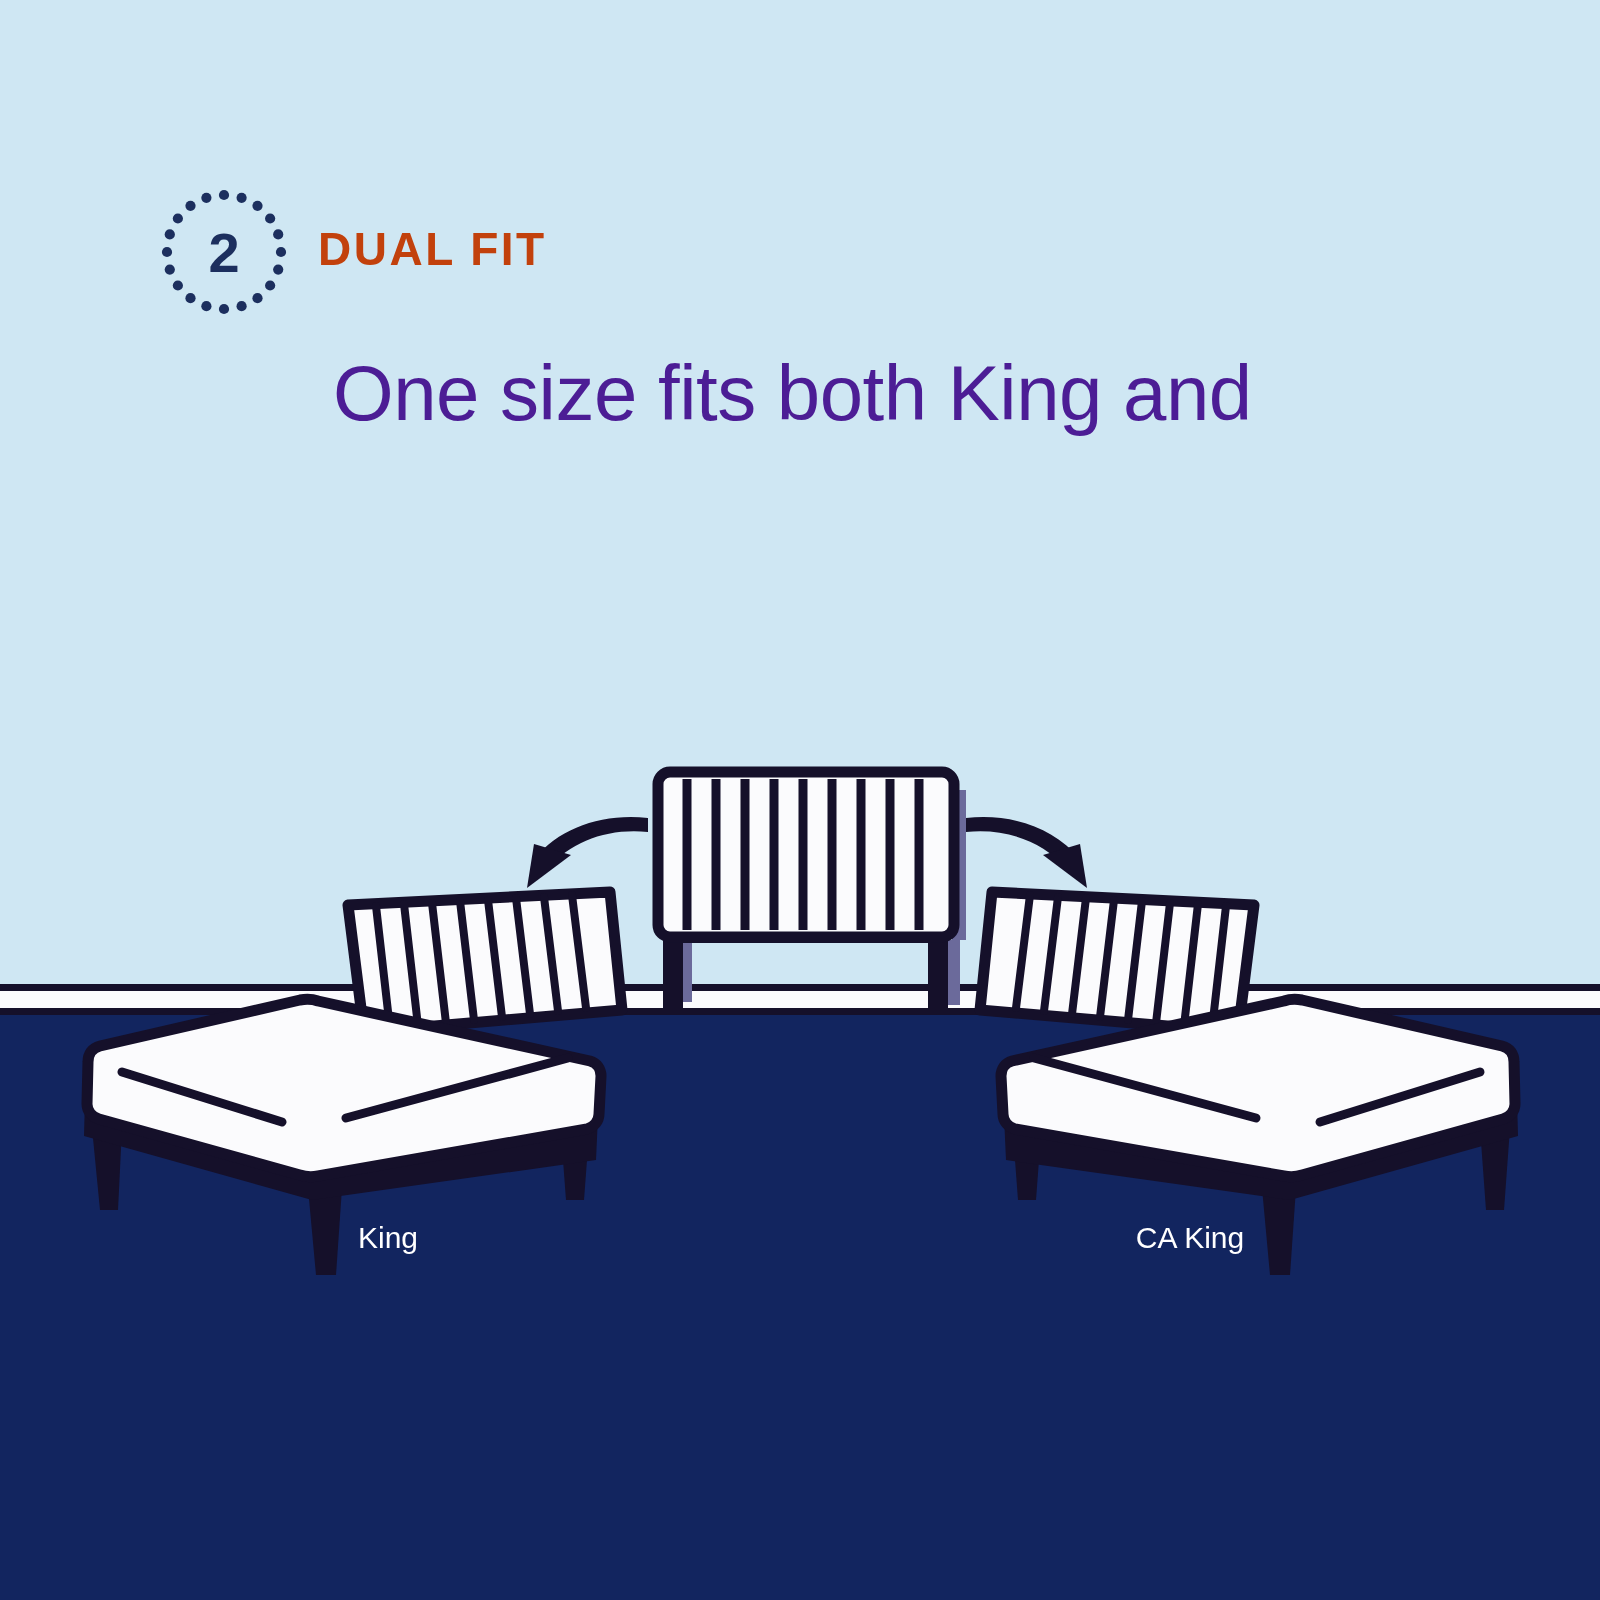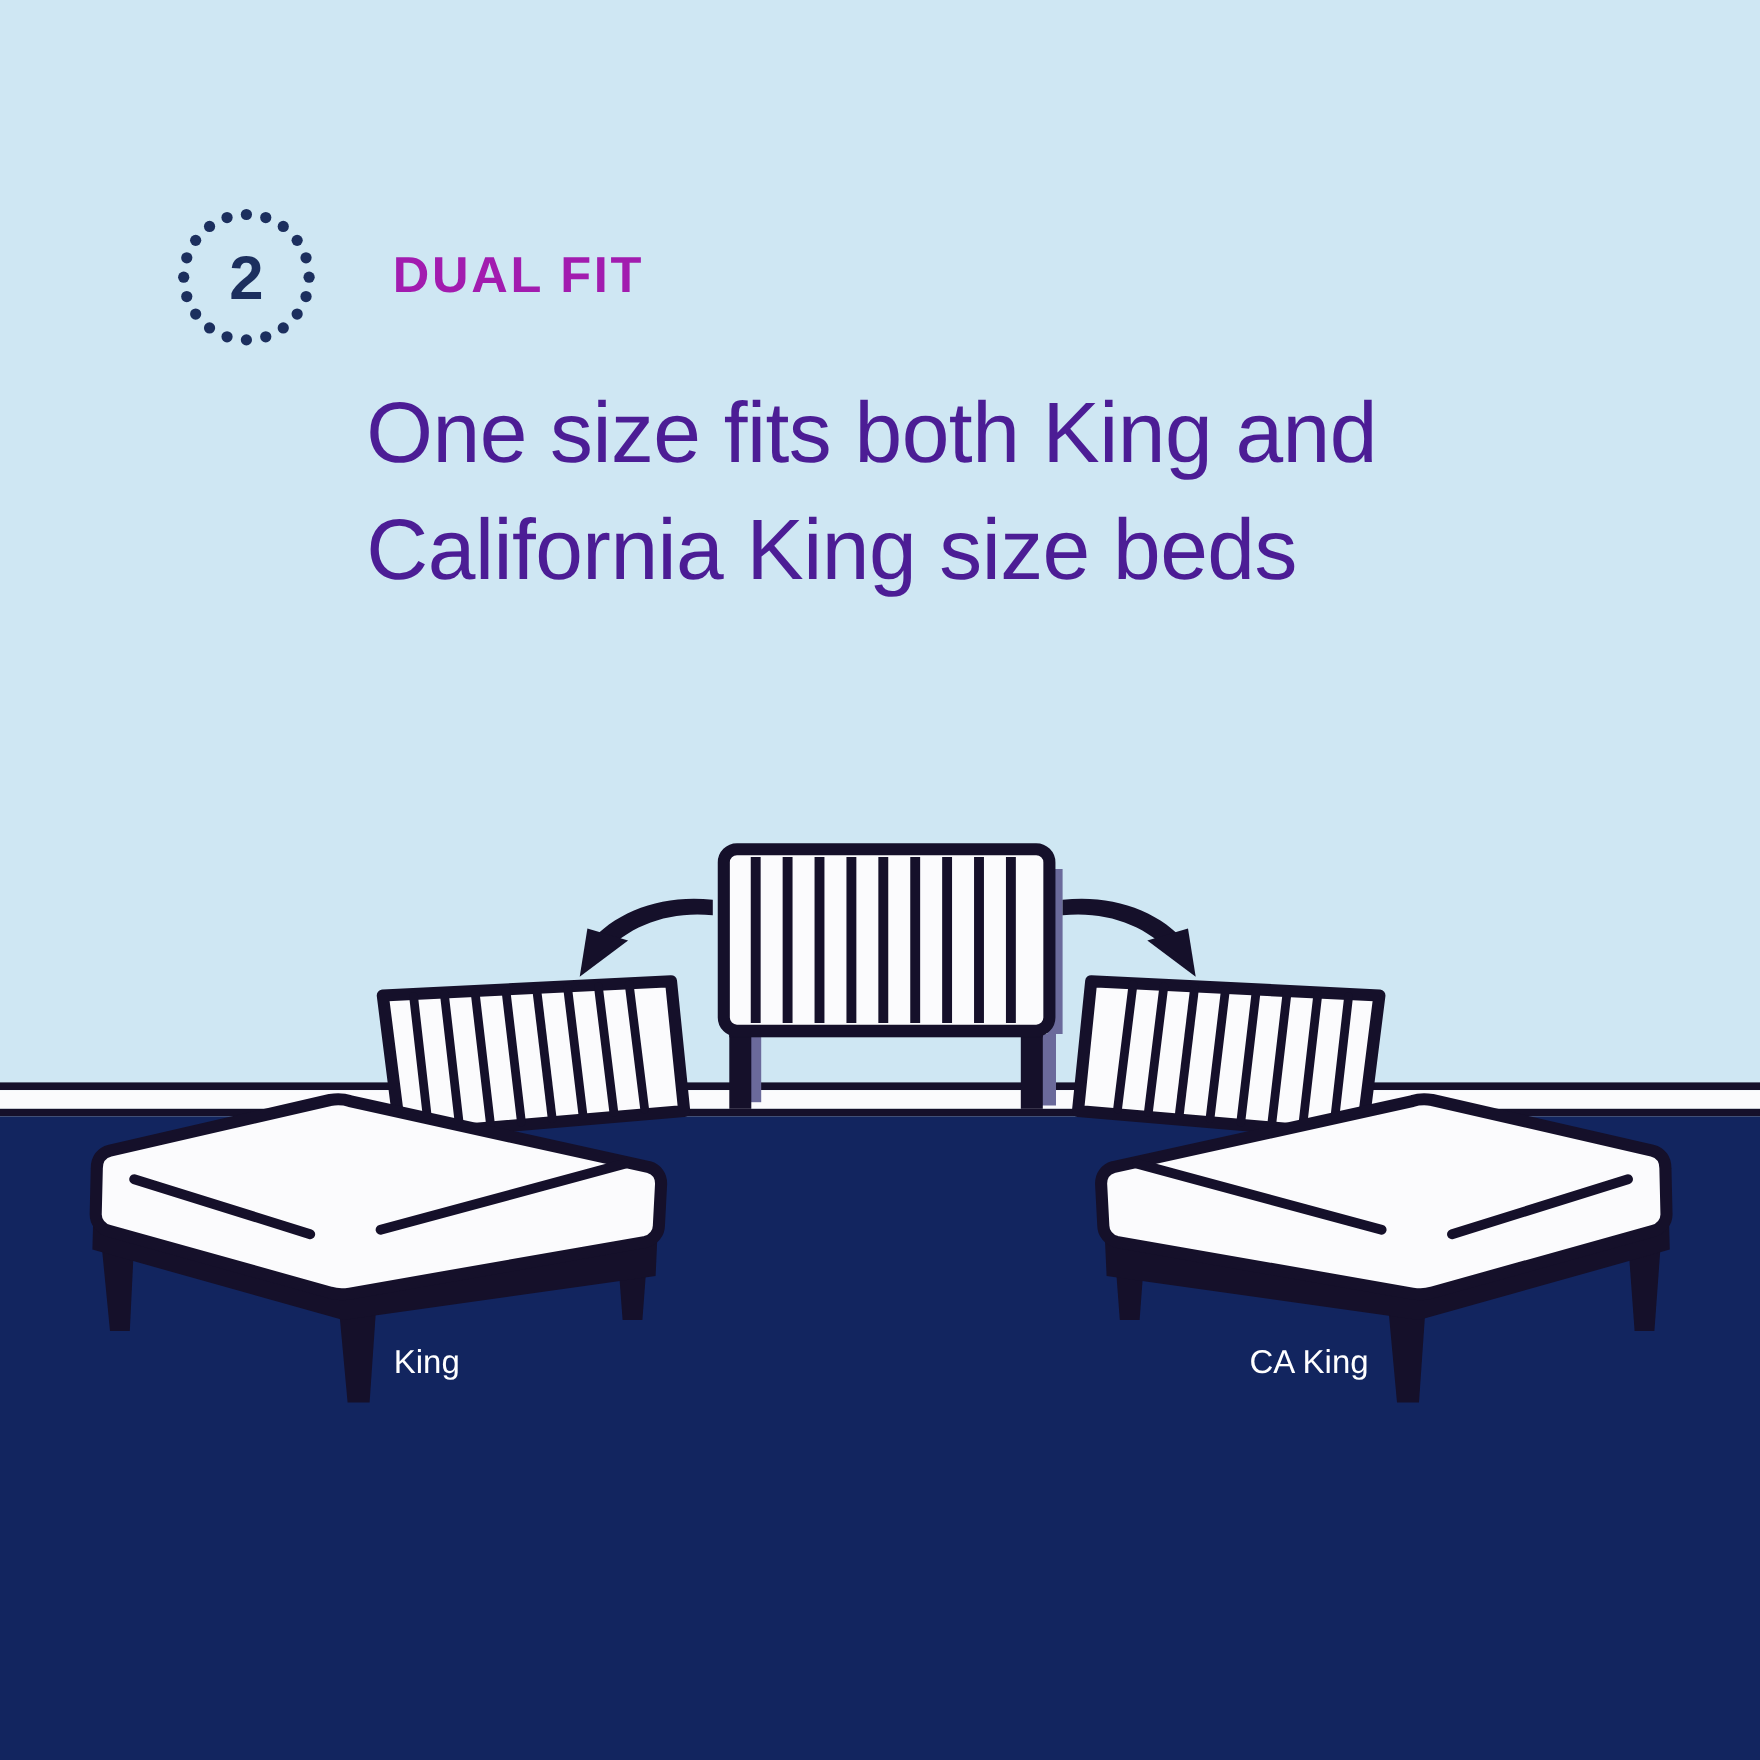--- a/index.html
+++ b/index.html
@@ -64,25 +64,25 @@
     display: flex;
     align-items: center;
     justify-content: center;
     font-size: 56px;
     font-weight: bold;
     color: #1c2f5e;
     letter-spacing: 0;
   }
   .eyebrow {
     position: absolute;
-    left: 357px; top: 222px;
+    left: 318px; top: 222px;
     font-size: 46px;
     font-weight: bold;
     letter-spacing: 2.5px;
-    color: #a21caf;
+    color: #c2410c;
     white-space: nowrap;
   }
   .headline {
     position: absolute;
     left: 333px; top: 340px;
     width: 1120px;
     font-size: 78px;
     font-weight: 300;
     line-height: 1.36;
     color: #4c1d95;
@@ -134,21 +134,20 @@
         <circle cx="46.40" cy="9.79" r="5.1"></circle>
       </g>
     </svg>
     <div class="badge-num">2</div>
   </div>
 
   <div class="eyebrow">DUAL FIT</div>
 
   <div class="headline">
     <span class="l1">One size fits both King and</span>
-    <span class="l2">California King size beds</span>
   </div>
 
   <svg id="scene" viewBox="0 0 1600 1600">
     <defs>
       <clipPath id="clipAll">
           <rect x="0" y="0" width="1600" height="1600"></rect>
         </clipPath>
     </defs>
 
     <g clip-path="url(#clipAll)">

